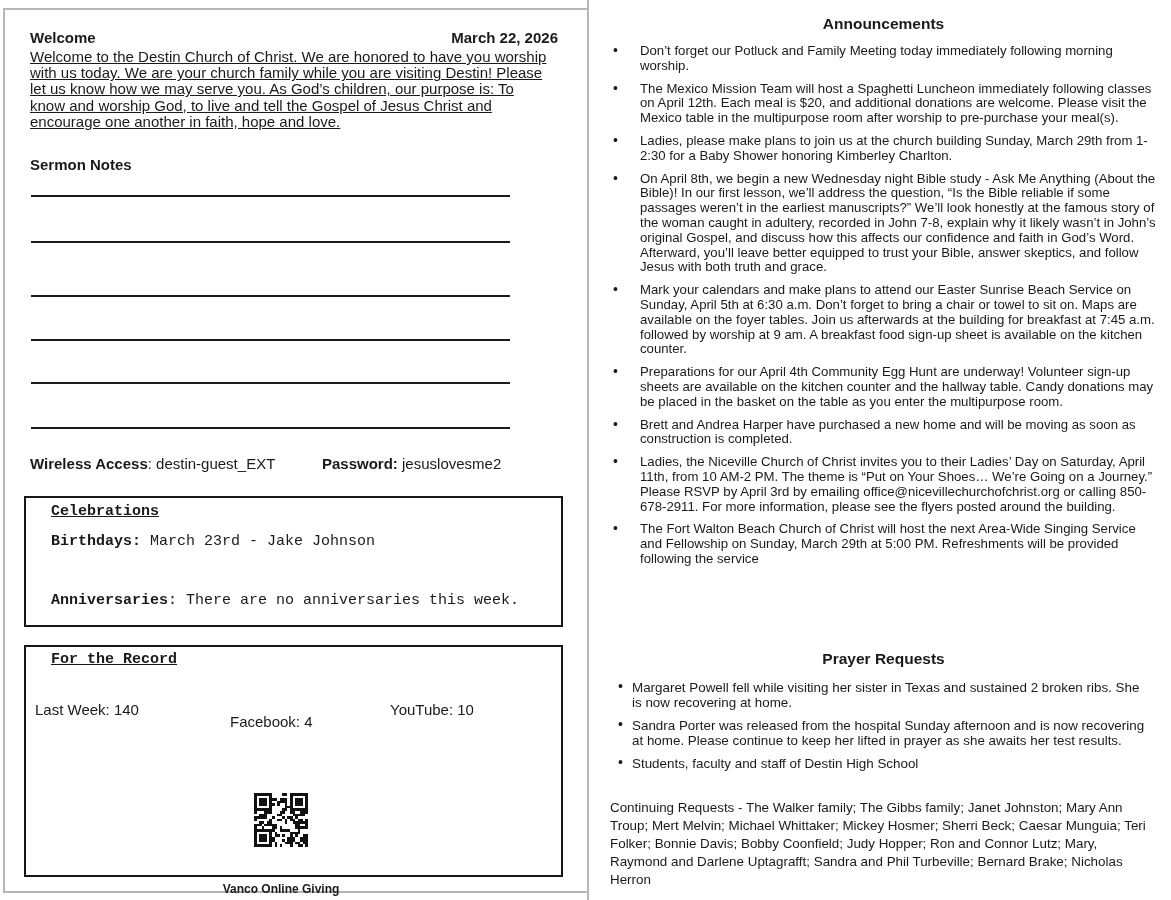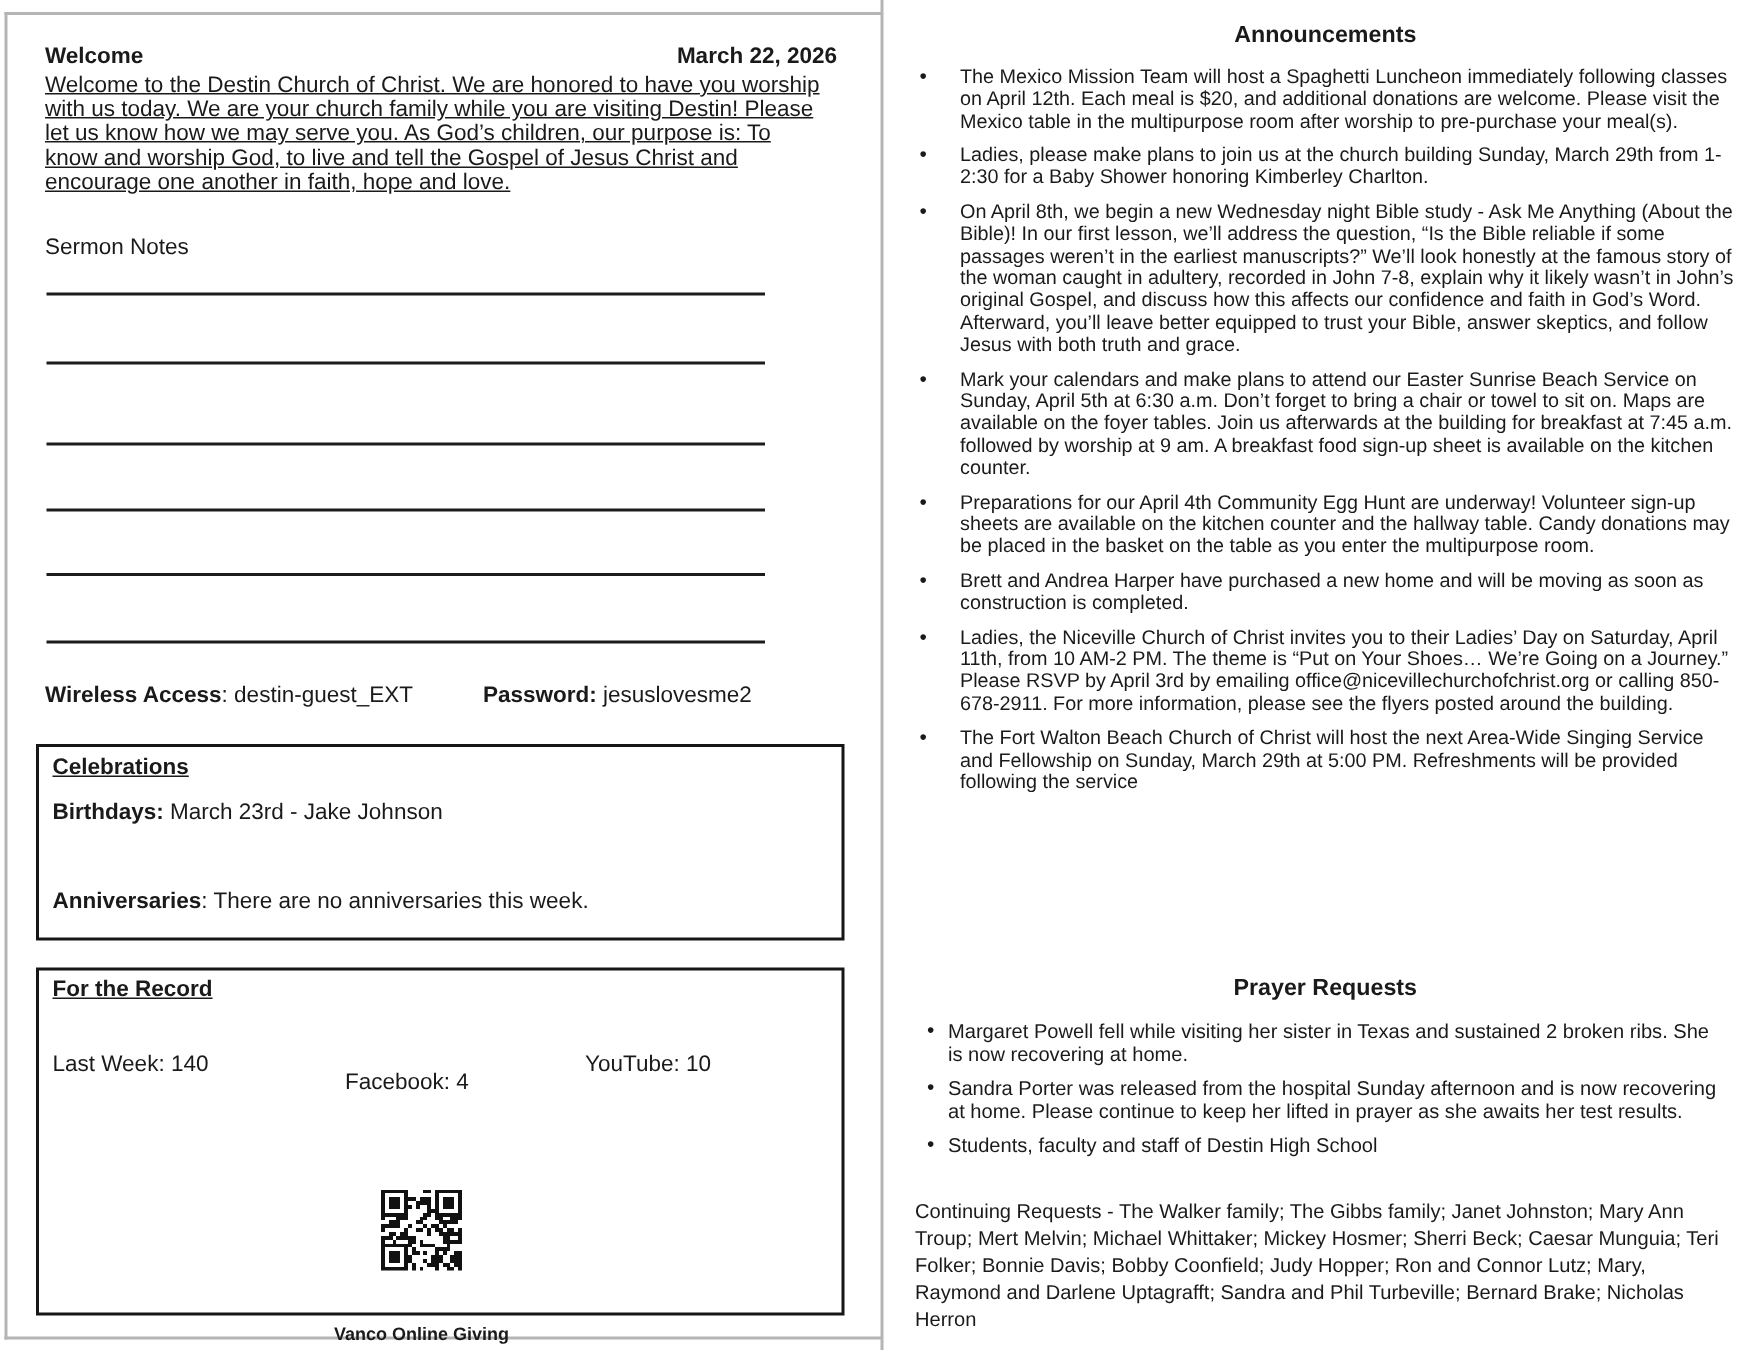--- a/index.html
+++ b/index.html
@@ -8,25 +8,25 @@
     background:#ffffff;color:#1a1a1a;
     font-family:"Liberation Sans","DejaVu Sans",sans-serif;
   }
   .abs{position:absolute;}
   .b{font-weight:bold;}
   
   .frame{position:absolute;background:#b5b5b5;}
   
   .hdr-row{display:flex;justify-content:space-between;font-size:15px;font-weight:bold;gap:32px;}
   .intro{font-size:15px;line-height:16.2px;text-decoration:underline;}
-  .sec-title{font-size:15px;font-weight:normal;}
+  .sec-title{font-size:15px;font-weight:bold;}
   .note-line{position:absolute;height:0;border-top:2px solid #1c1c1c;}
   .wifi{font-size:15px;}
   .box{position:absolute;border:2px solid #161616;background:#fff;}
-  .box .inner{position:absolute;left:9px;right:6px;}
+  .box .inner{position:absolute;left:25px;right:6px;font-family:Liberation Mono, monospace;}
   .box-title{font-size:15px;font-weight:bold;text-decoration:underline;}
   .line15{font-size:15px;}
   .qr-caption{font-size:12px;font-weight:bold;text-align:center;}
   
   .center-title{font-size:15.5px;font-weight:bold;text-align:center;}
   ul.blist{list-style:none;margin:0;padding:0;font-size:13.2px;line-height:14.8px;}
   ul.blist li{position:relative;padding-left:30px;margin-bottom:8px;}
   ul.blist li::before{content:"\2022";position:absolute;left:3px;top:-1px;font-size:14px;}
   ul.plist{list-style:none;margin:0;padding:0;font-size:13.4px;line-height:15px;}
   ul.plist li{position:relative;padding-left:22px;margin-bottom:8px;}
@@ -323,20 +323,21 @@
     </div>
     <div class="abs qr-caption" style="left:175px;top:203px;width:160px;margin-top:32px;">Vanco Online Giving</div>
   </div>
 </div>
 
 <div>
 
   <div class="abs center-title" style="left:610px;top:15px;width:547px;">Announcements</div>
 
   <ul class="abs blist" style="left:610px;top:44px;width:547px;">
+    <li>Don’t forget our Potluck and Family Meeting today immediately following morning worship.</li>
     <li>The Mexico Mission Team will host a Spaghetti Luncheon immediately following classes on April 12th. Each meal is $20, and additional donations are welcome. Please visit the Mexico table in the multipurpose room after worship  to pre-purchase your meal(s).</li>
     <li>Ladies, please make plans to join us at the church building Sunday, March 29th from 1- 2:30 for a Baby Shower honoring Kimberley Charlton.</li>
     <li>On  April 8th, we begin a new Wednesday night Bible study - Ask Me Anything (About the Bible)! In our first lesson, we’ll address the question, “Is the Bible reliable if some passages weren’t in the earliest manuscripts?” We’ll look honestly at the famous story of the woman caught in adultery, recorded in John 7-8, explain why it likely wasn’t in John’s original Gospel, and discuss how this affects our confidence and faith in God’s Word. Afterward, you’ll leave better equipped to trust your Bible, answer skeptics, and follow Jesus with both truth and grace.</li>
     <li>Mark your calendars  and make plans to attend  our Easter Sunrise Beach Service on Sunday, April 5th at 6:30 a.m. Don’t forget to bring a chair or towel to sit on. Maps are available on the foyer tables. Join us afterwards at the building for breakfast  at 7:45 a.m. followed by worship at 9 am. A breakfast food sign-up sheet is  available on the kitchen counter.</li>
     <li>Preparations for our April 4th Community Egg Hunt are underway! Volunteer sign-up sheets are  available on the kitchen counter and the hallway table. Candy donations may be placed in the basket on the table as you enter the multipurpose room.</li>
     <li>Brett and Andrea Harper have purchased a new home and will be moving as soon as construction is completed.</li>
     <li>Ladies, the Niceville Church of Christ invites you to their Ladies’ Day on Saturday, April 11th, from 10 AM-2 PM. The theme is “Put on Your Shoes… We’re Going on a Journey.”  Please RSVP by April 3rd by emailing office@nicevillechurchofchrist.org or calling 850-678-2911. For more information, please see the flyers posted around the building.</li>
     <li>The Fort Walton Beach Church of Christ will host the next Area-Wide Singing Service and Fellowship on Sunday, March 29th at 5:00 PM. Refreshments will be provided following the service</li>
   </ul>
 

